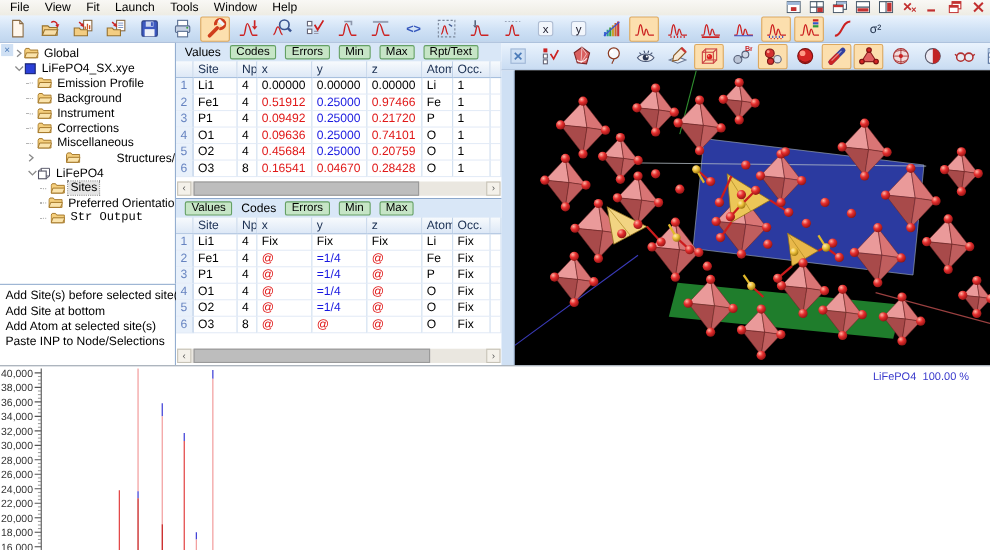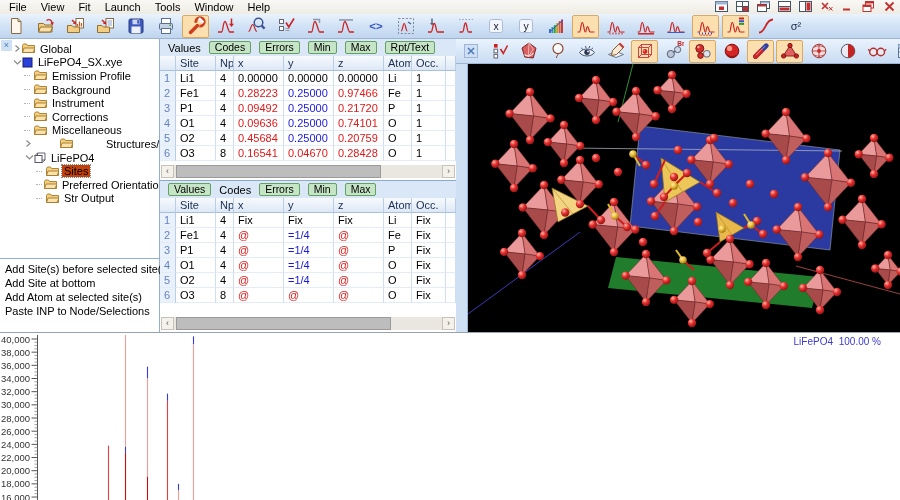--- a/index.html
+++ b/index.html
@@ -17,21 +17,21 @@
 
   #tree-panel{position:absolute;left:0;top:39px;width:160px;height:219px;background:#fff;border-right:1px solid #94aed0;overflow:hidden}
   .tree-close{position:absolute;left:1px;top:1px;width:11px;height:11px;background:#cfe0f4;color:#4a7ab8;font-size:9px;line-height:10px;text-align:center;cursor:default}
   #tree-list{padding:3px 0 0 12px}
   .tree-row{height:13.6px;display:flex;align-items:center;white-space:nowrap}
   .tree-arrow{width:10px;display:inline-flex;justify-content:center}
   .tree-conn{width:10px;display:inline-flex}
   .tree-conn i{width:6px;height:0;border-top:1px dotted #b4b4b4;margin:auto 2px auto 0}
   .tree-icon{margin-right:3px;display:inline-flex}
   .tree-label{font-size:11px;padding:0 2px}
-  .tree-label.sel{background:#c2410c;outline:1px dotted #8a8a8a}
+  .tree-label.sel{background:#e5e5e5;outline:1px dotted #8a8a8a}
 
   #actions-panel{position:absolute;left:0;top:258px;width:160px;height:74px;background:#fff;border-top:1px solid #94aed0;border-right:1px solid #94aed0;padding:3px 0 0 5px}
   .action-row{height:14px;line-height:14px;font-size:11px;white-space:nowrap;cursor:default}
 
   #tables-panel{position:absolute;left:160px;top:39px;width:296px;height:293px;background:#d9e7f7}
   .tablebox{position:absolute;left:0;width:296px;background:#fff;overflow:hidden}
   #table1{top:0;height:141px}
   #table2{top:141px;height:152px;border-top:1px solid #8ca8cc}
   .tabbar{height:17px;background:#d9e7f7;display:flex;align-items:center;gap:8px;padding-left:8px}
   .tab-btn{background:#c6e5c6;border:1px solid #64a064;border-radius:2px;padding:0 5px;height:13px;line-height:11px;font-size:10.5px;cursor:default}
@@ -453,21 +453,21 @@
           <i></i>
         </span>
         <span class="tree-icon">
           <svg width="13" height="11" viewBox="0 0 13 11">
             <path d="M.5 9.5v-7l1-1.5h3l1 1.5h7v7z" fill="#f5cf7d" stroke="#a5782a" stroke-width=".9"></path>
             <path d="M.5 9.5l1.6-4.5h10.9L11 9.5z" fill="#fae3ab" stroke="#a5782a" stroke-width=".9"></path>
           </svg>
         </span>
         <span class="tree-label">Preferred Orientation</span>
       </div>
-      <div class="tree-row" style="padding-left: 24px;">
+      <div class="tree-row" style="padding-left: 24px; font-family: Liberation Mono, monospace;">
         <span class="tree-conn">
           <i></i>
         </span>
         <span class="tree-icon">
           <svg width="13" height="11" viewBox="0 0 13 11">
             <path d="M.5 9.5v-7l1-1.5h3l1 1.5h7v7z" fill="#f5cf7d" stroke="#a5782a" stroke-width=".9"></path>
             <path d="M.5 9.5l1.6-4.5h10.9L11 9.5z" fill="#fae3ab" stroke="#a5782a" stroke-width=".9"></path>
           </svg>
         </span>
         <span class="tree-label">Str Output</span>
@@ -514,21 +514,21 @@
           <div class="c-k">0.00000</div>
           <div class="c-k">0.00000</div>
           <div class="c-k">Li</div>
           <div class="c-k">1</div>
           <div></div>
         </div>
         <div class="trow">
           <div class="tnum">2</div>
           <div class="c-k">Fe1</div>
           <div class="c-k">4</div>
-          <div class="c-r">0.28223</div>
+          <div class="c-r">0.51912</div>
           <div class="c-b">0.25000</div>
           <div class="c-r">0.97466</div>
           <div class="c-k">Fe</div>
           <div class="c-k">1</div>
           <div></div>
         </div>
         <div class="trow">
           <div class="tnum">3</div>
           <div class="c-k">P1</div>
           <div class="c-k">4</div>

